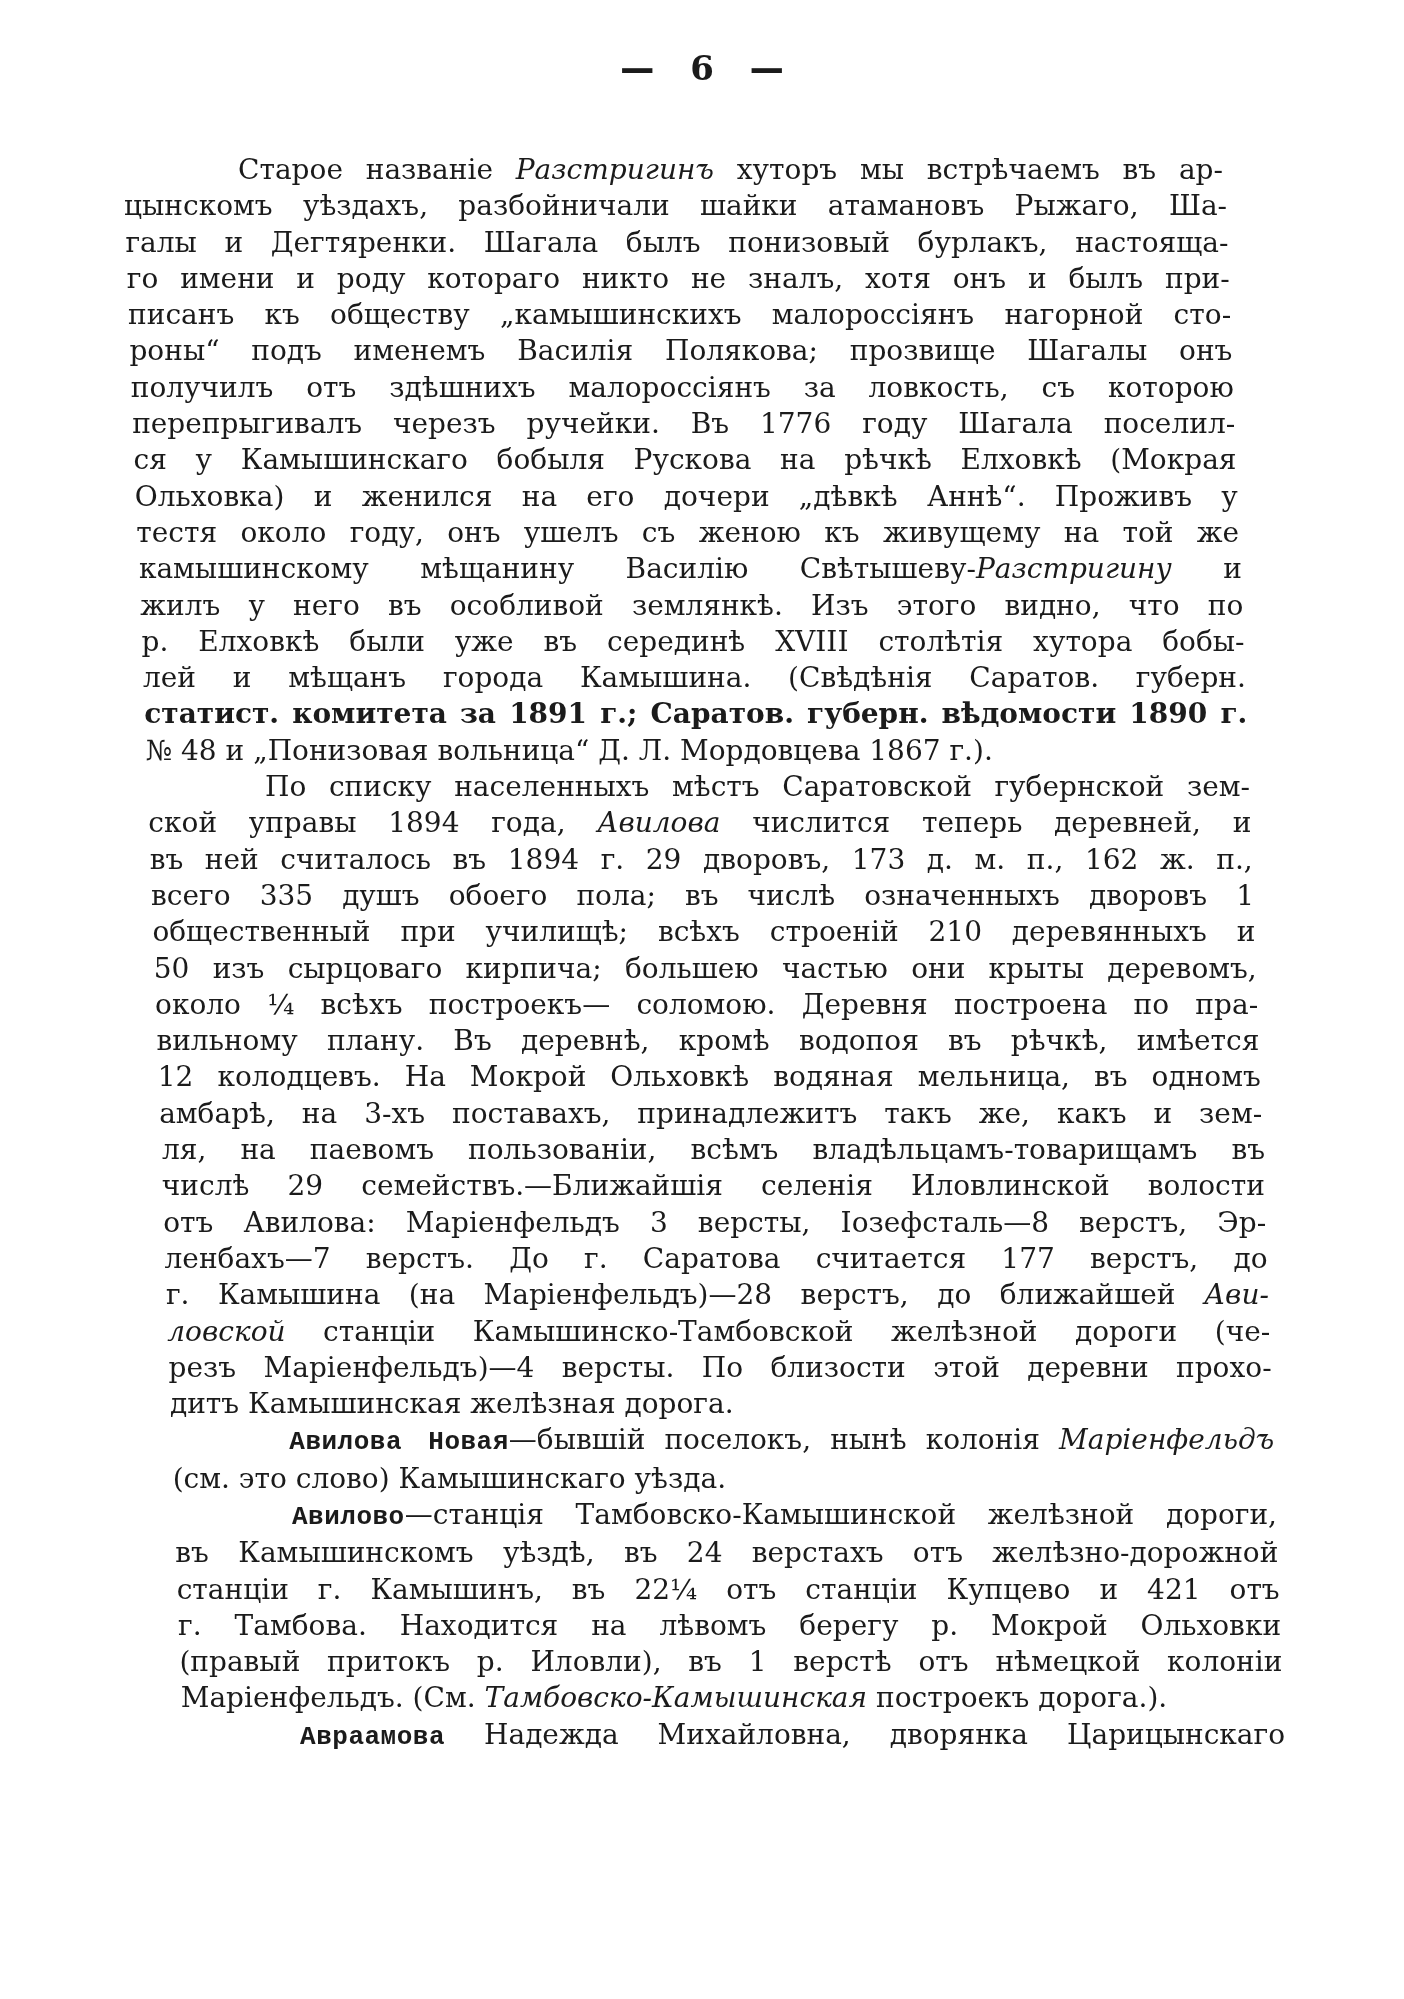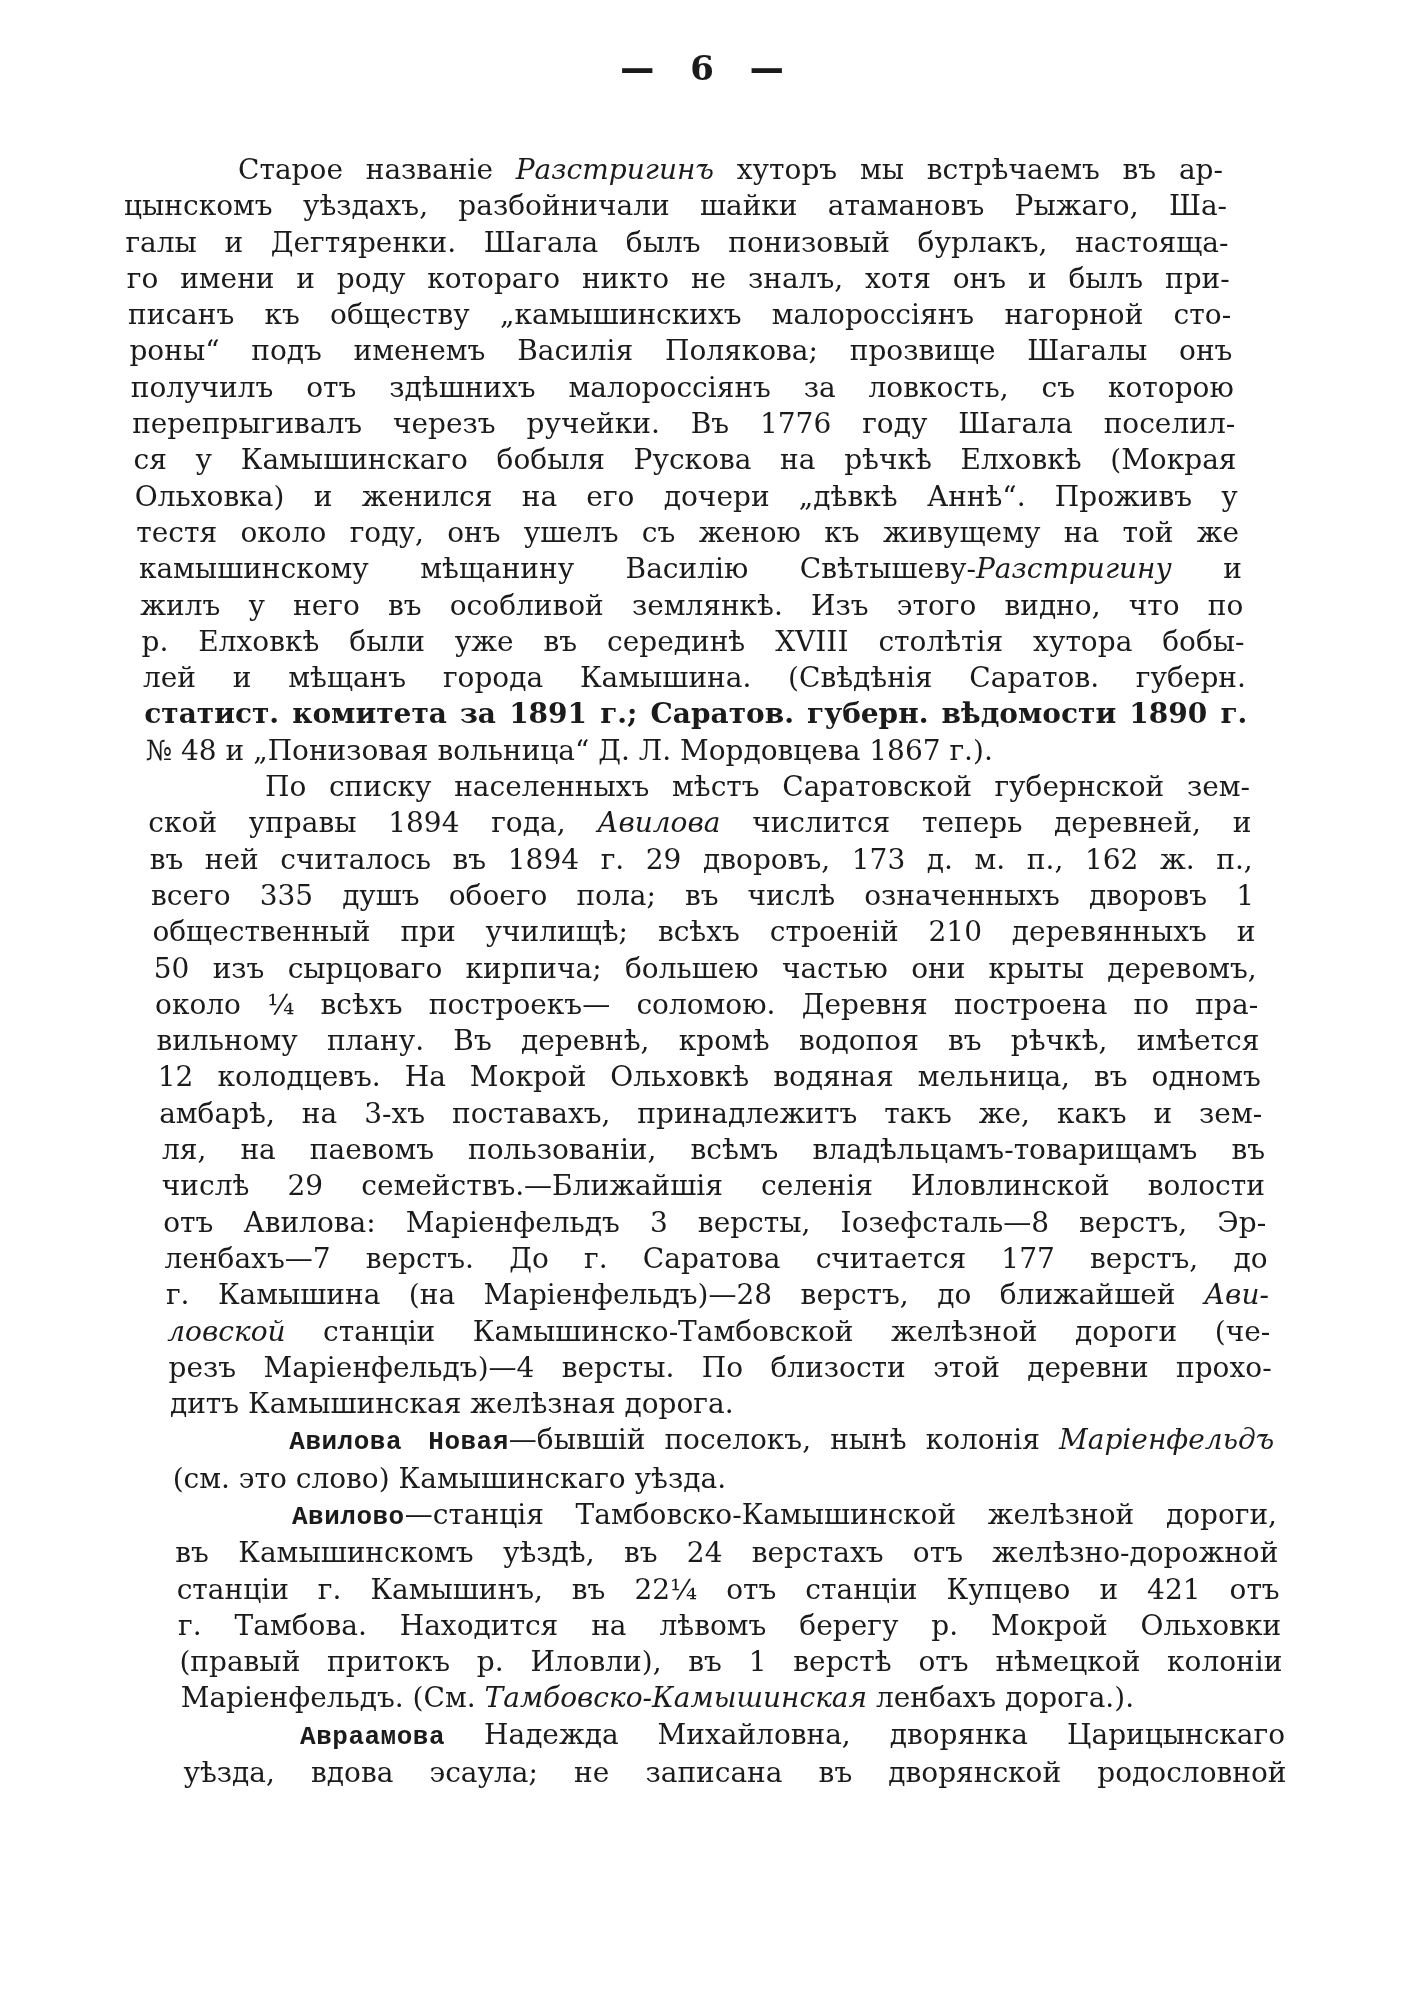--- a/index.html
+++ b/index.html
@@ -93,17 +93,16 @@
       <div class="line" style="margin-left: 47.25px;"><span class="seg-i">ловской</span><span class="seg-n"> станціи Камышинско-Тамбовской желѣзной дороги (че-</span></div>
       <div class="line" style="margin-left: 48.6px;"><span class="seg-n">резъ Маріенфельдъ)—4 версты. По близости этой деревни прохо-</span></div>
       <div class="line end" style="margin-left: 49.95px;"><span class="seg-n">дитъ Камышинская желѣзная дорога.</span></div>
       <div class="line indent" style="margin-left: 51.3px;"><span class="seg-b">Авилова Новая</span><span class="seg-n">—бывшій поселокъ, нынѣ колонія </span><span class="seg-i">Маріенфельдъ</span></div>
       <div class="line end" style="margin-left: 52.65px;"><span class="seg-n">(см. это слово) Камышинскаго уѣзда.</span></div>
       <div class="line indent" style="margin-left: 54px;"><span class="seg-b">Авилово</span><span class="seg-n">—станція Тамбовско-Камышинской желѣзной дороги,</span></div>
       <div class="line" style="margin-left: 55.35px;"><span class="seg-n">въ Камышинскомъ уѣздѣ, въ 24 верстахъ отъ желѣзно-дорожной</span></div>
       <div class="line" style="margin-left: 56.7px;"><span class="seg-n">станціи г. Камышинъ, въ 22¼ отъ станціи Купцево и 421 отъ</span></div>
       <div class="line" style="margin-left: 58.05px;"><span class="seg-n">г. Тамбова. Находится на лѣвомъ берегу р. Мокрой Ольховки</span></div>
       <div class="line" style="margin-left: 59.4px;"><span class="seg-n">(правый притокъ р. Иловли), въ 1 верстѣ отъ нѣмецкой колоніи</span></div>
-      <div class="line end" style="margin-left: 60.75px;"><span class="seg-n">Маріенфельдъ. (См. </span><span class="seg-i">Тамбовско-Камышинская</span><span class="seg-n"> ленбахъ дорога.).</span></div>
+      <div class="line end" style="margin-left: 60.75px;"><span class="seg-n">Маріенфельдъ. (См. </span><span class="seg-i">Тамбовско-Камышинская</span><span class="seg-n"> построекъ дорога.).</span></div>
       <div class="line indent" style="margin-left: 62.1px;"><span class="seg-b">Авраамова</span><span class="seg-n"> Надежда Михайловна, дворянка Царицынскаго</span></div>
-      <div class="line" style="margin-left: 63.45px;"><span class="seg-n">уѣзда, вдова эсаула; не записана въ дворянской родословной</span></div>
     </div>
 </div>
 
 </body></html>

